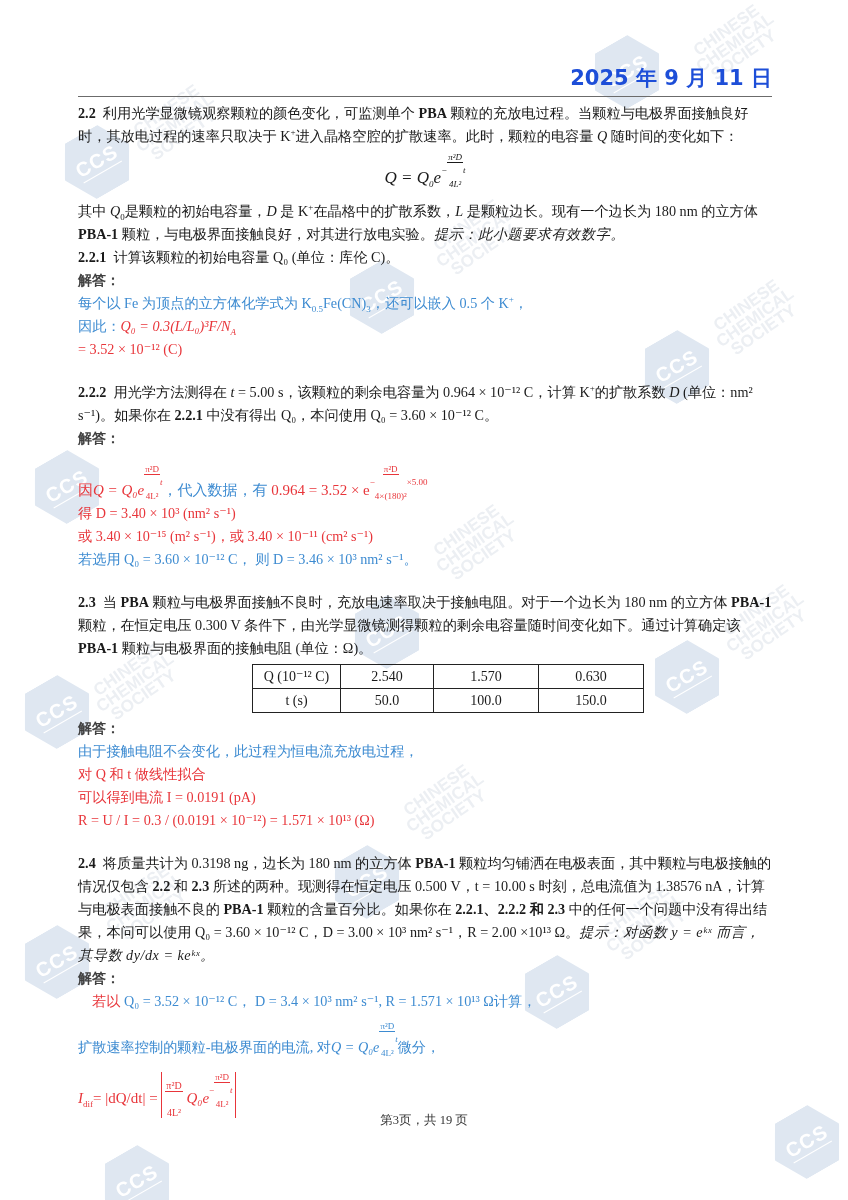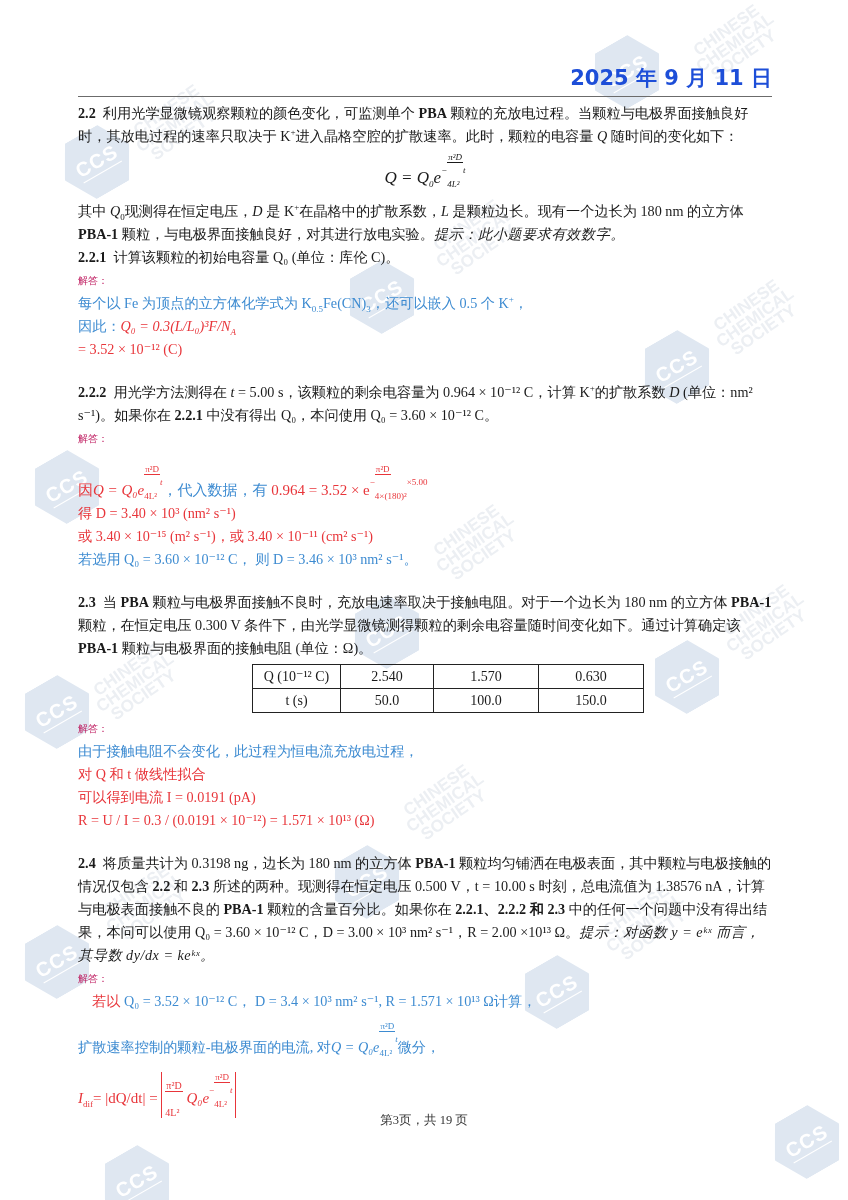--- a/index.html
+++ b/index.html
@@ -25,25 +25,25 @@
     font-family: "DejaVu Sans", sans-serif; font-weight: bold; font-size: 21px; color: #1d4ed8;
   }
   .header-rule { position: absolute; left: 78px; top: 96px; width: 694px; height: 1px; background: #6b6b6b; }
   .content { position: absolute; left: 78px; top: 102px; width: 694px; font-size: 14.2px; line-height: 23px; }
   .p { margin: 0; }
   b { font-weight: bold; }
   .red { color: #e8353a; }
   .blue { color: #3d8bd1; }
   .it { font-style: italic; }
   .hint { font-style: italic; letter-spacing: 0.5px; }
-  .ans-label { color: #be185d; font-weight: normal; font-family: "DejaVu Sans", sans-serif; font-size: 10px; }
+  .ans-label { color: #404040; font-weight: bold; font-family: "DejaVu Sans", sans-serif; font-size: 14px; }
   .eq-center { text-align: center; font-size: 17px; font-style: italic; margin: 4px 0 18px 0; height: 30px; }
   sup, sub { font-size: 9px; line-height: 0; }
   .exp { display: inline-block; vertical-align: 10px; font-size: 9px; }
-  .frac { display: inline-flex; flex-direction: column; align-items: flex-start; vertical-align: middle; font-size: 9px; line-height: 10px; gap: 16px; }
+  .frac { display: inline-flex; flex-direction: column; align-items: center; vertical-align: middle; font-size: 9px; line-height: 10px; gap: 16px; }
   .frac .num { border-bottom: 1px solid currentColor; padding: 0 1px; }
   .gap-s { height: 14px; }
   .gap-m { height: 20px; }
   table.data { border-collapse: collapse; margin: 4px 0 4px 174px; font-size: 14px; }
   table.data td { border: 1px solid #222; text-align: center; height: 22px; padding: 0 6px; }
   table.data td.h { width: 75px; }
   table.data td.v { width: 80px; }
   table.data td.v2 { width: 92px; }
   .abs { display: inline-block; border-left: 1.5px solid #e8353a; border-right: 1.5px solid #e8353a; padding: 0 3px; }
   .footer { position: absolute; left: 0; width: 848px; top: 1112px; text-align: center; font-size: 12.5px; color: #333; }
@@ -194,21 +194,21 @@
     <span>随时间的变化如下：</span>
   </p>
   <div class="eq-center">
     <span>Q = Q</span><sub>0</sub><span>e</span><span class="exp"><span>−</span><span class="frac">
           <span class="num">π²D</span>
           <span>4L²</span>
         </span><span>t</span></span>
   </div>
   <p class="p">
     <span>其中</span>
-    <i>Q</i><sub>0</sub><span>现测得在恒定电压，</span><i>D</i>
+    <i>Q</i><sub>0</sub><span>是颗粒的初始电容量，</span><i>D</i>
     <span>是 K</span><sup>+</sup><span>在晶格中的扩散系数，</span><i>L</i>
     <span>是颗粒边长。现有一个边长为 180 nm 的立方体</span><b>PBA-1</b>
     <span>颗粒，与电极界面接触良好，对其进行放电实验。</span><span class="hint">提示：此小题要求有效数字。</span>
   </p>
 
   <p class="p">
     <b>2.2.1</b>&nbsp;
     <span>计算该颗粒的初始电容量 Q₀ (单位：库伦 C)。</span>
   </p>
   <p class="p ans-label">解答：</p>

